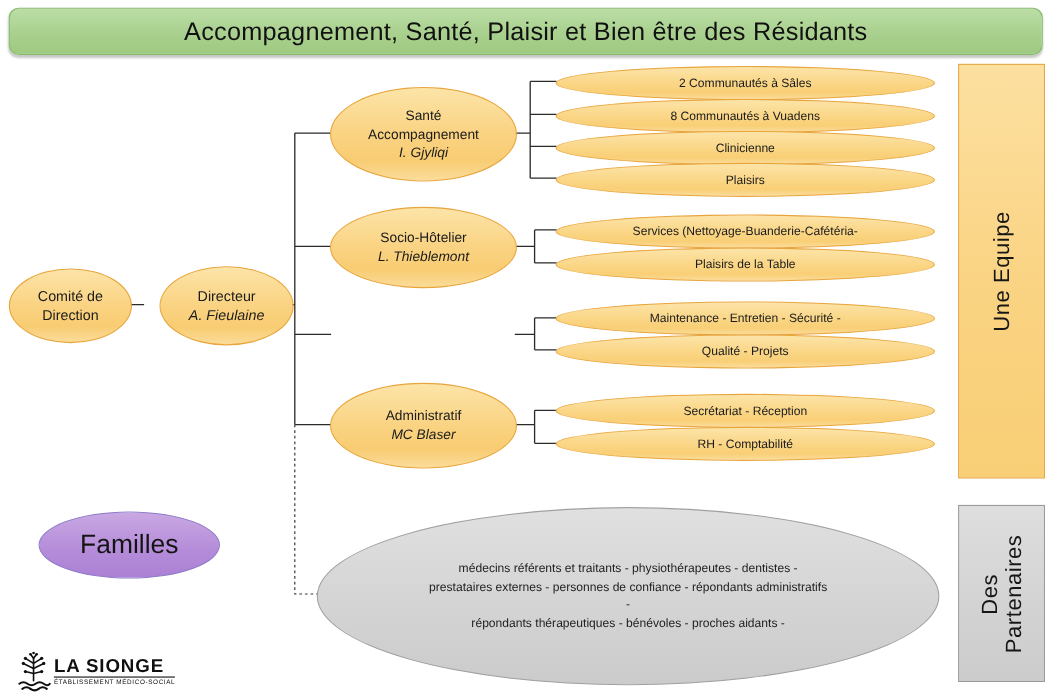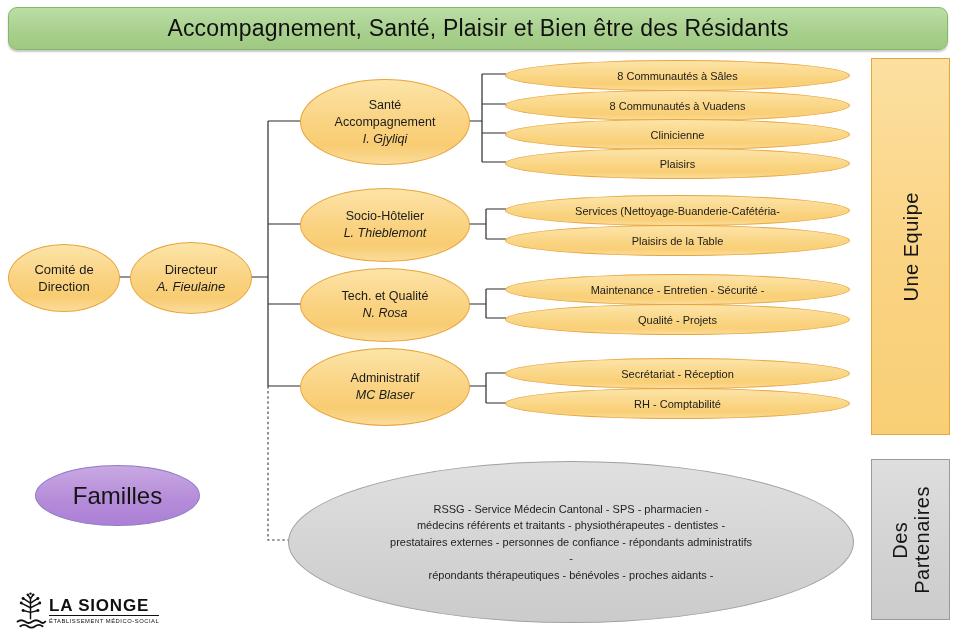--- a/index.html
+++ b/index.html
@@ -23,21 +23,21 @@
   .ellipse{
     position:absolute;border-radius:50%;
     display:flex;flex-direction:column;align-items:center;justify-content:center;
     text-align:center;
   }
   .yellow{
     background:linear-gradient(180deg,#FCE4A8 0%,#FAD382 50%,#F8CC72 78%,#FBDC9A 100%);
     border:1.5px solid #E8A53C;
   }
   .comite{left:8px;top:244px;width:110px;height:66px;font-size:13px;line-height:17px;}
-  .directeur{left:130px;top:242px;width:120px;height:70px;font-size:13px;line-height:17px;}
+  .directeur{left:145px;top:242px;width:120px;height:70px;font-size:13px;line-height:17px;}
   .dept{left:300px;width:168px;font-size:12.5px;line-height:17px;}
   .dept.sante{top:79px;height:84px;}
   .dept.socio{top:188px;height:72px;}
   .dept.tech{top:268px;height:72px;}
   .dept.admin{top:348px;height:76px;}
   .manager{font-style:italic;}
 
   .unit{
     left:505px;width:343px;height:29px;font-size:11px;
     background:linear-gradient(180deg,#FCE4A8 0%,#FAD584 55%,#F9CF76 80%,#FBDC9A 100%);
@@ -118,32 +118,28 @@
     <div>Santé</div>
     <div>Accompagnement</div>
     <div class="manager">I. Gjyliqi</div>
   </div>
 
   <div class="ellipse yellow dept socio">
     <div>Socio-Hôtelier</div>
     <div class="manager">L. Thieblemont</div>
   </div>
 
-  <div class="ellipse yellow dept tech">
-    <div>Tech. et Qualité</div>
-    <div class="manager">N. Rosa</div>
-  </div>
 
   <div class="ellipse yellow dept admin">
     <div>Administratif</div>
     <div class="manager">MC Blaser</div>
   </div>
 
   <div class="ellipse unit" style="top:60px">
-    <span>8 Communautés à Sâles</span>
+    <span>2 Communautés à Sâles</span>
   </div>
   <div class="ellipse unit" style="top:90px">
     <span>8 Communautés à Vuadens</span>
   </div>
   <div class="ellipse unit" style="top:119px">
     <span>Clinicienne</span>
   </div>
   <div class="ellipse unit" style="top:148px">
     <span>Plaisirs</span>
   </div>
@@ -167,21 +163,20 @@
   </div>
   <div class="ellipse unit" style="top:388px">
     <span>RH - Comptabilité</span>
   </div>
 
   <div class="ellipse familles">
     <span>Familles</span>
   </div>
 
   <div class="ellipse partners-ellipse">
-    <div class="pline">RSSG - Service Médecin Cantonal - SPS - pharmacien -</div>
     <div class="pline">médecins référents et traitants - physiothérapeutes - dentistes -</div>
     <div class="pline">prestataires externes - personnes  de confiance  - répondants administratifs</div>
     <div class="pline">-</div>
     <div class="pline">répondants thérapeutiques -  bénévoles -  proches aidants -</div>
   </div>
 
   <div class="vbanner equipe">
     <div class="vtext">Une Equipe</div>
   </div>
 

